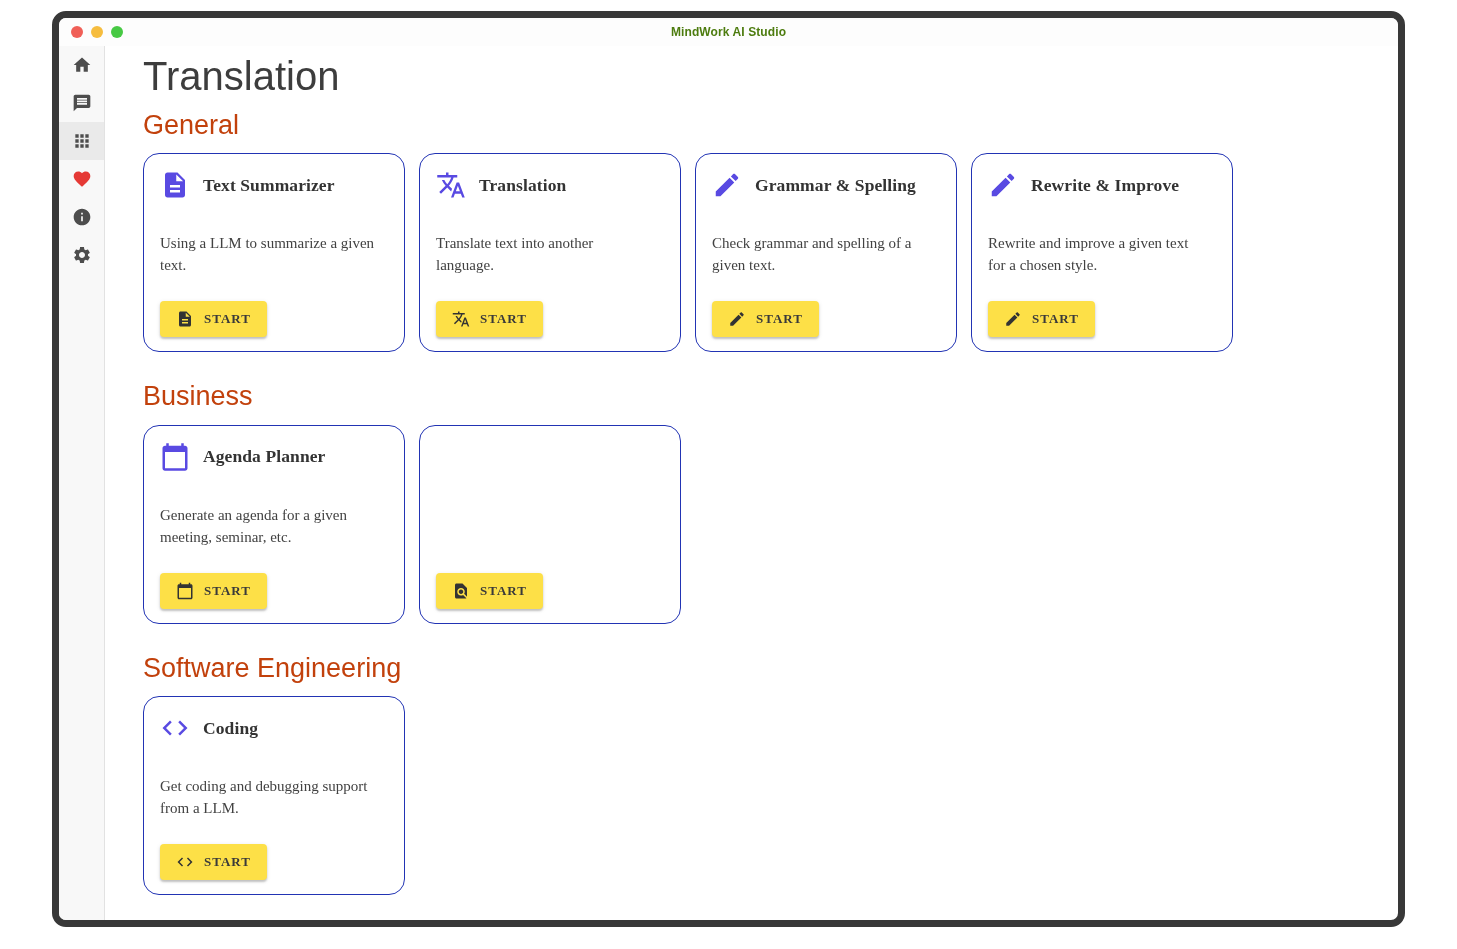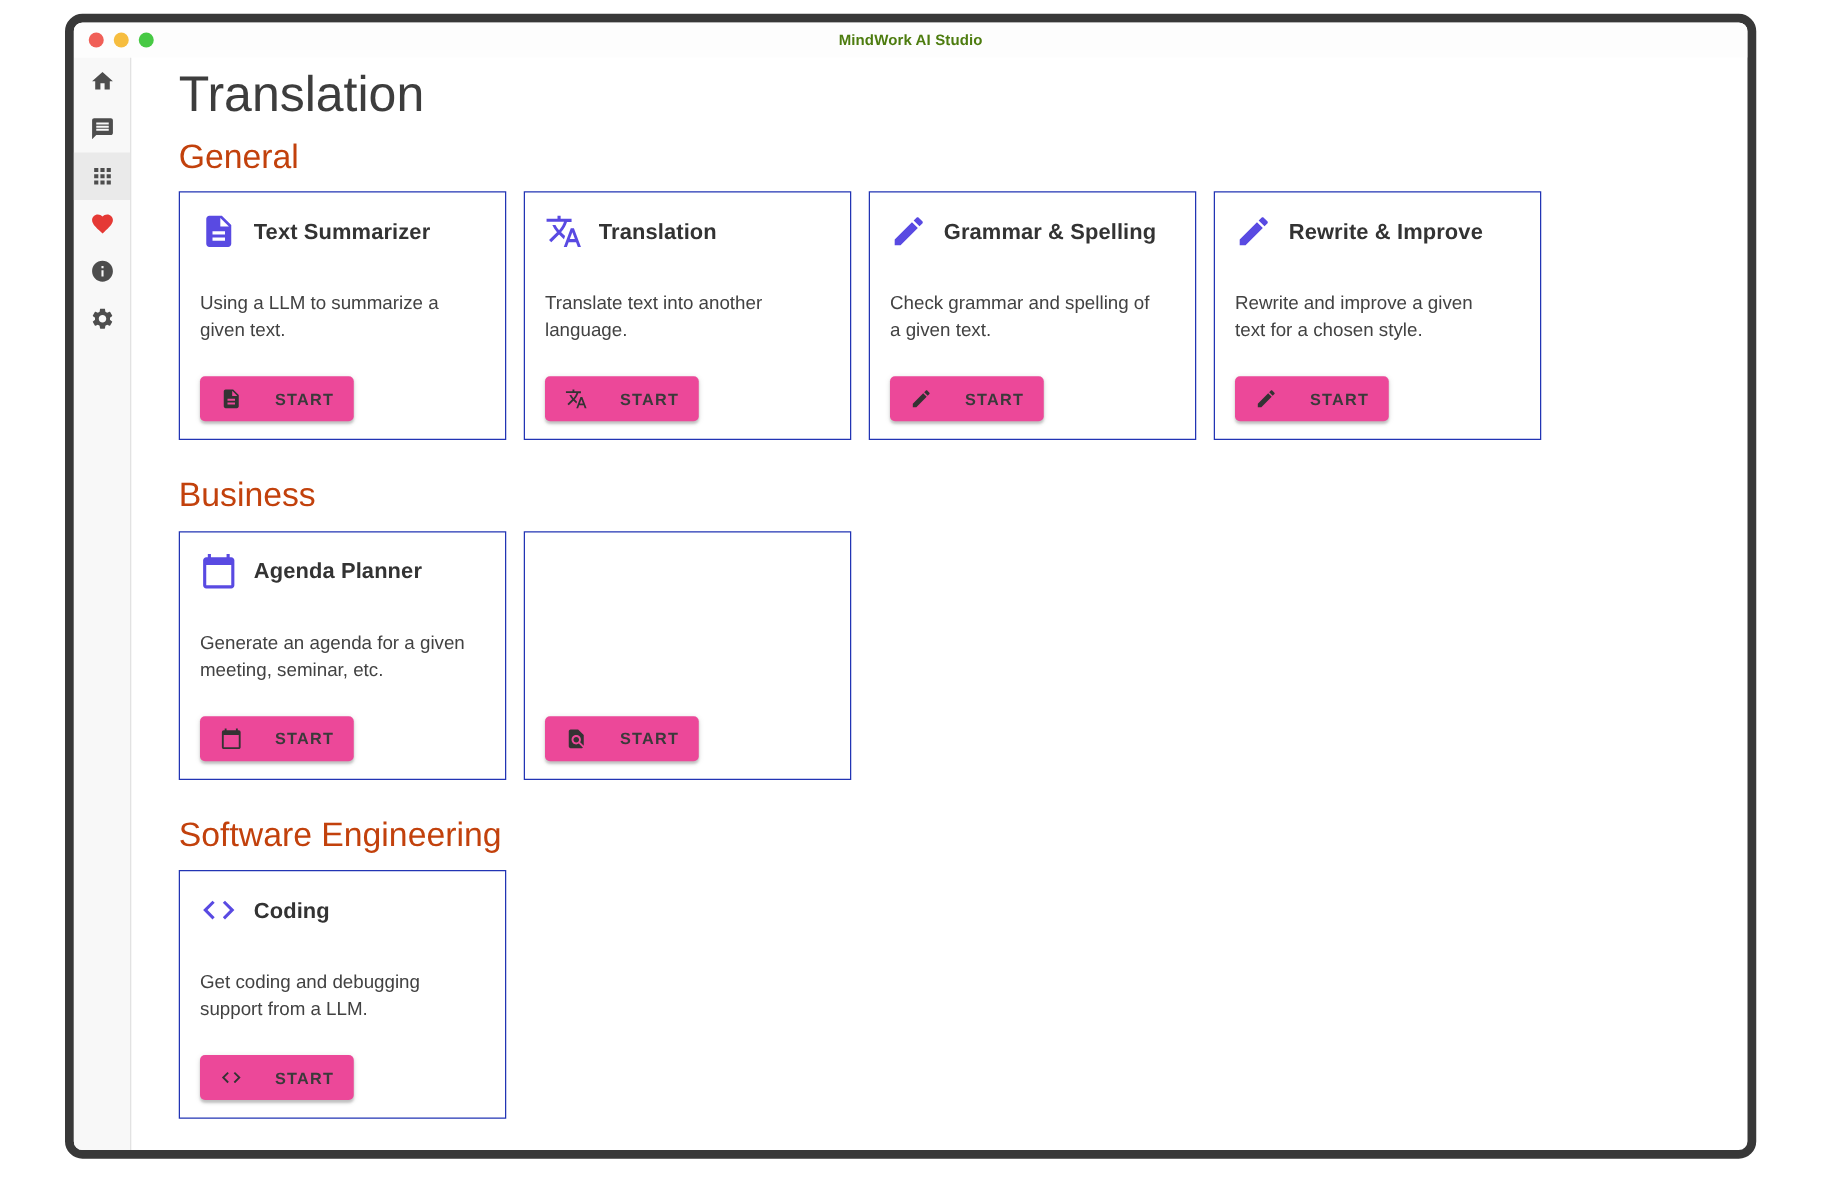--- a/index.html
+++ b/index.html
@@ -27,30 +27,30 @@
   .side-item.selected{background:#eaeaea;}
   .side-icon{width:20px;height:20px;fill:#4d4d4d;}
 
   .main{flex:1;padding:6px 20px 0 38px;overflow:hidden;}
   .page-title{font-size:40px;font-weight:400;color:#3d3d3d;margin:0;line-height:1.2;}
   .section-title{font-size:27px;font-weight:400;color:#c2410c;margin:9px 0 12px;line-height:1.2;}
   section + section .section-title{margin-top:28px;}
 
   .cards{display:flex;gap:14px;}
   .card{
-    width:262px;height:199px;border:1.5px solid var(--card-border);border-radius:0;
-    background:#fff;padding:16px 16px 14px;display:flex;flex-direction:column;
+    width:262px;height:199px;border:1.5px solid var(--card-border);border-radius:16px;
+    background:#fff;padding:16px 16px 14px;display:flex;flex-direction:column;font-family:Liberation Serif, serif;
   }
   .card-head{display:flex;align-items:center;gap:13px;}
   .card-icon{width:30px;height:30px;fill:var(--accent);flex:0 0 auto;}
   .card-title{font-size:17.5px;font-weight:bold;color:#333;letter-spacing:.1px;}
   .card-desc{margin-top:32px;font-size:15px;line-height:22px;color:#424242;padding-right:10px;}
   .start-btn{
-    margin-top:auto;align-self:flex-start;display:inline-flex;align-items:center;gap:26px;
-    background:#ec4899;border:none;border-radius:4px;padding:0 16px;height:36px;
+    margin-top:auto;align-self:flex-start;display:inline-flex;align-items:center;gap:10px;
+    background:#fde047;border:none;border-radius:4px;padding:0 16px;height:36px;
     font-family:inherit;font-size:13px;font-weight:bold;letter-spacing:1px;color:#3a3a3a;
     box-shadow:0 2px 2px rgba(0,0,0,.2),0 1px 5px rgba(0,0,0,.09);cursor:pointer;justify-content:flex-end;
   }
   .btn-icon{width:18px;height:18px;fill:#333;flex:0 0 auto;}
 </style>
 </head>
 <body>
 
 <div class="stage">
   <div class="window">

